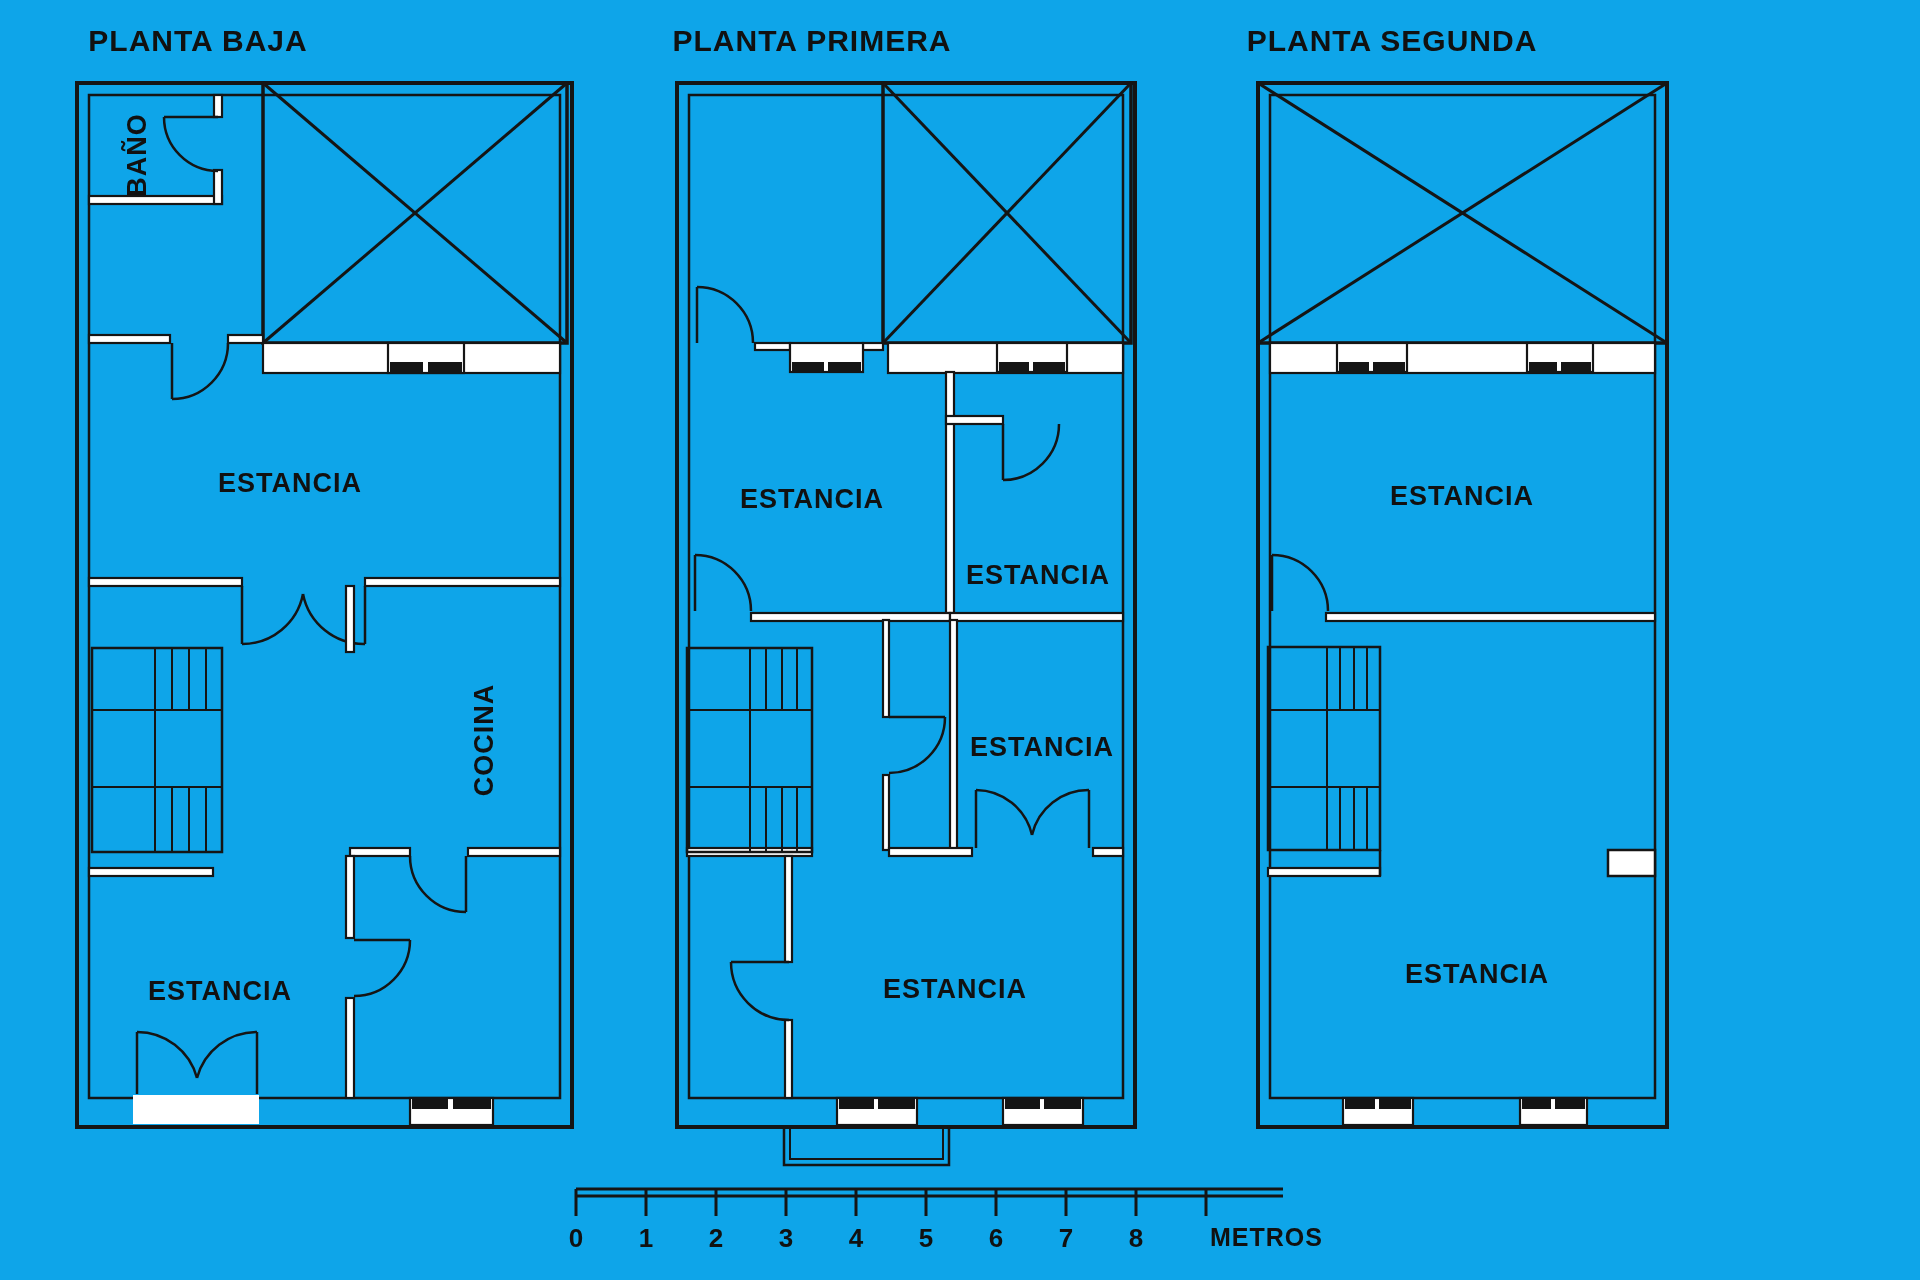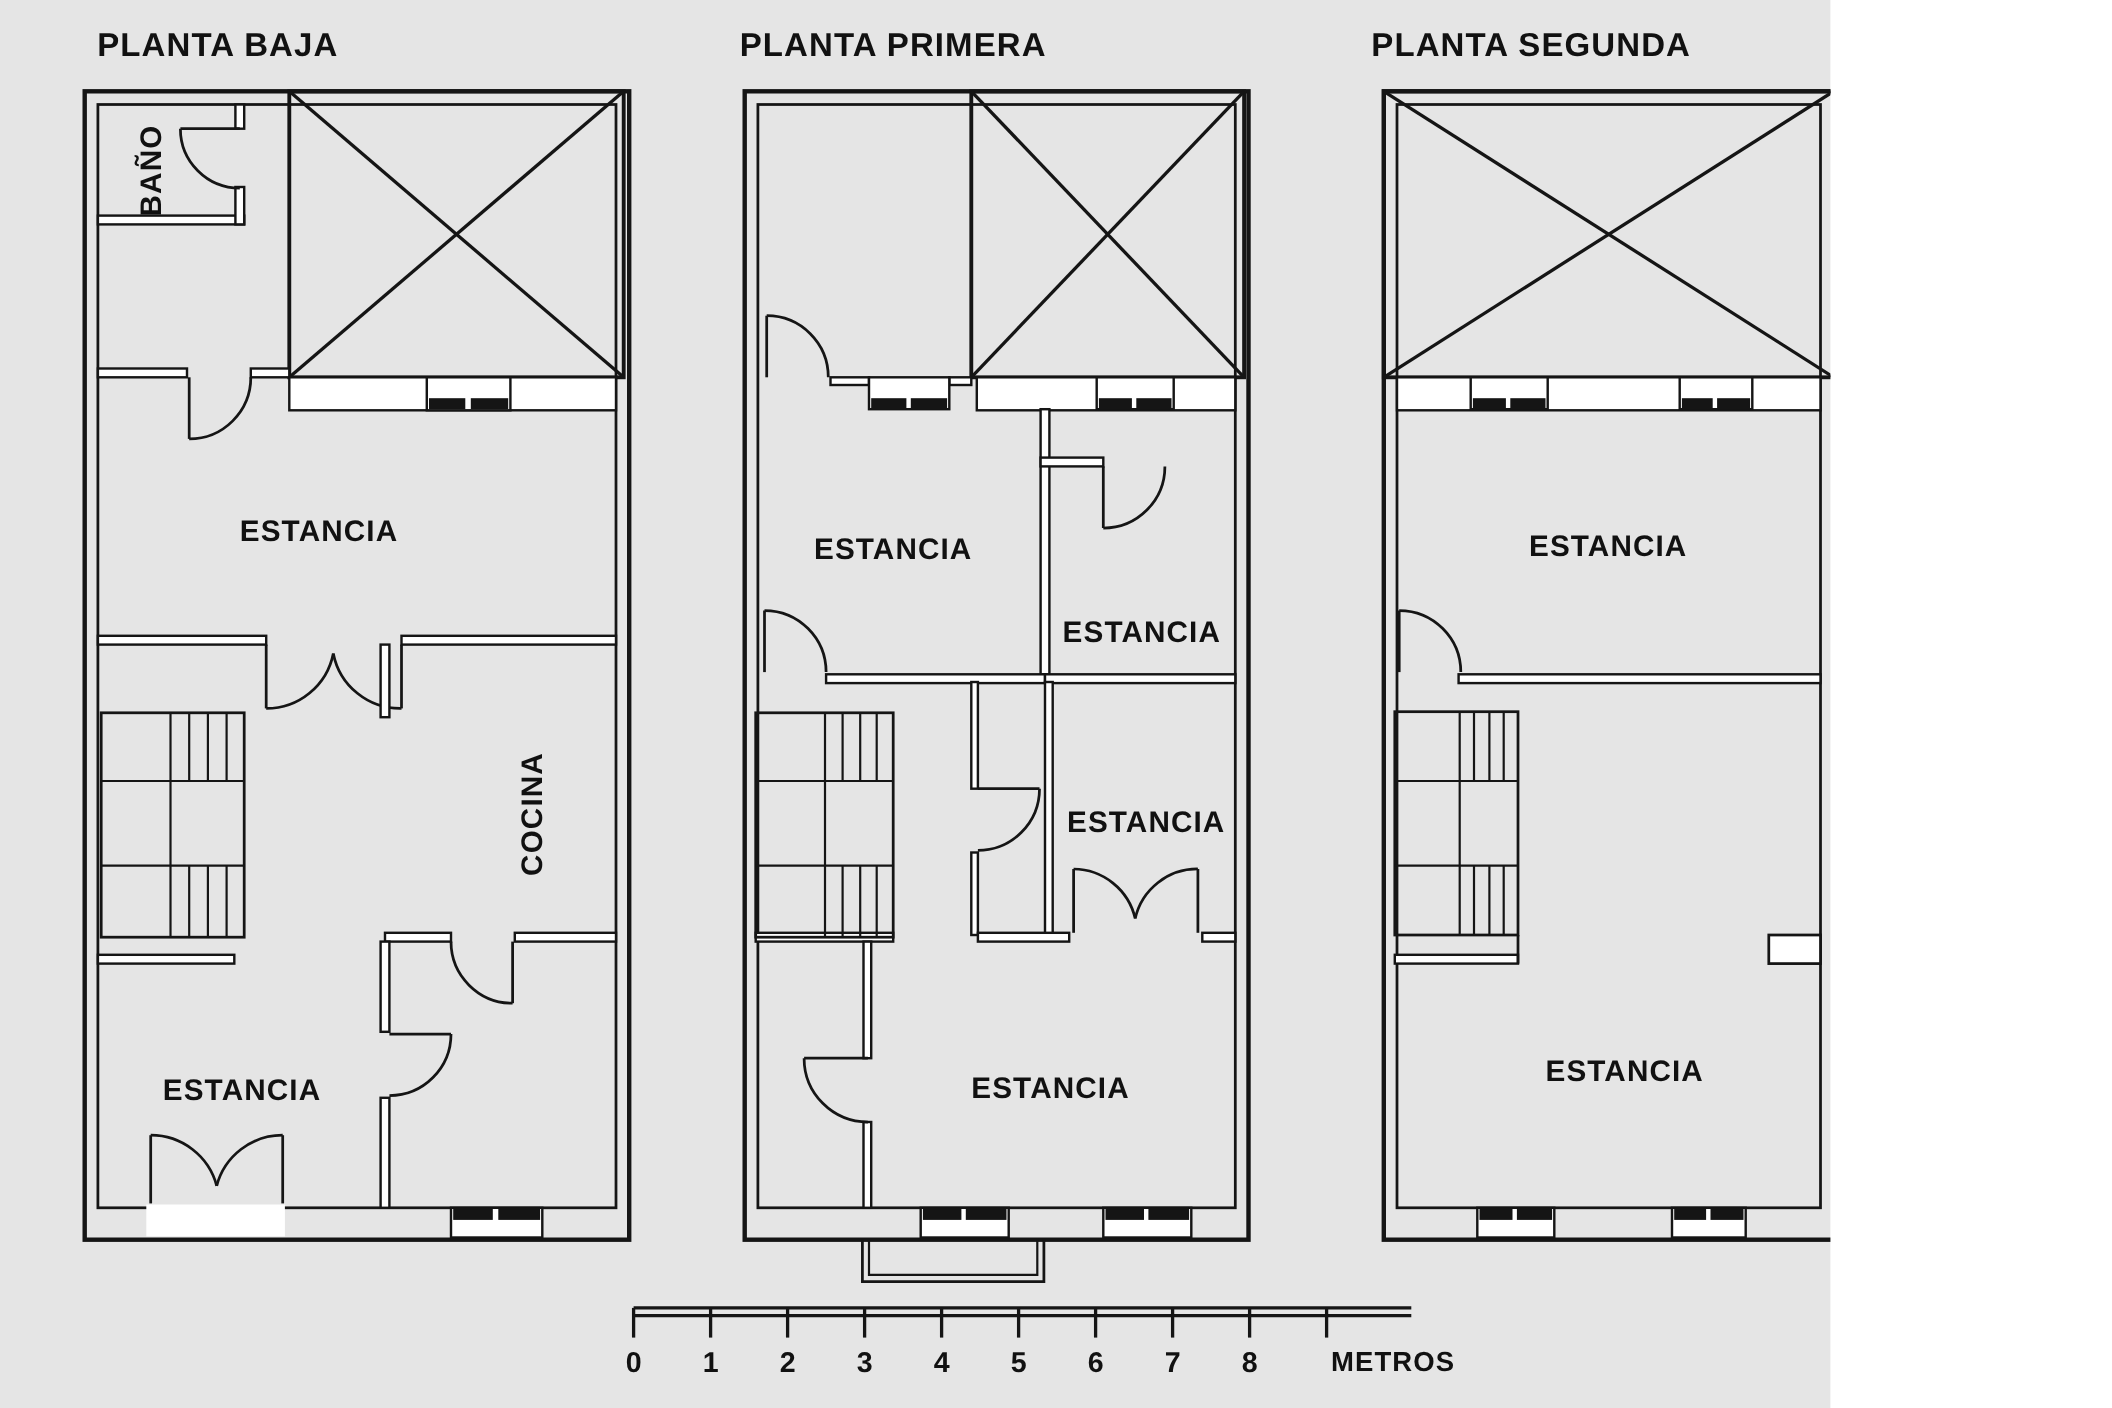--- a/index.html
+++ b/index.html
@@ -1,16 +1,16 @@
 <!DOCTYPE html>
 <html><head>
 <meta charset="utf-8">
 <style>
   html,body{margin:0;padding:0;background:#ffffff;}
-  #canvas{position:relative;width:1664px;height:1280px;background:#e5e5e5;overflow:hidden;}
+  #canvas{position:relative;width:1920px;height:1280px;background:#0ea5e9;overflow:hidden;}
   svg{position:absolute;left:0;top:0;}
   .wl{stroke:#151515;fill:none;}
   .wall{fill:#ffffff;stroke:#151515;}
   .solid{fill:#151515;stroke:none;}
   .erase{fill:#ffffff;stroke:none;}
   text{font-family:"Liberation Sans","DejaVu Sans",sans-serif;font-weight:bold;fill:#111111;}
   .title{font-size:30px;letter-spacing:1px;}
   .room{font-size:27px;letter-spacing:1px;}
   .num{font-size:26px;}
   .unit{font-size:25px;letter-spacing:1px;}

